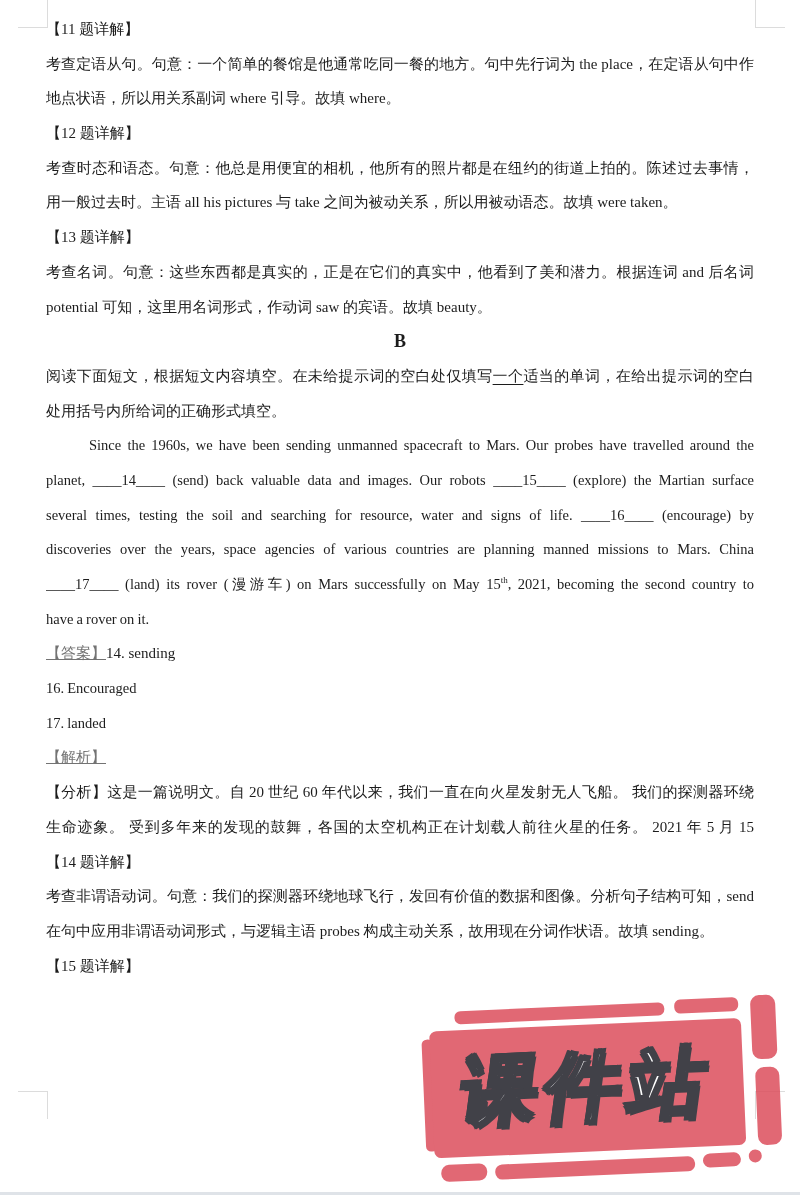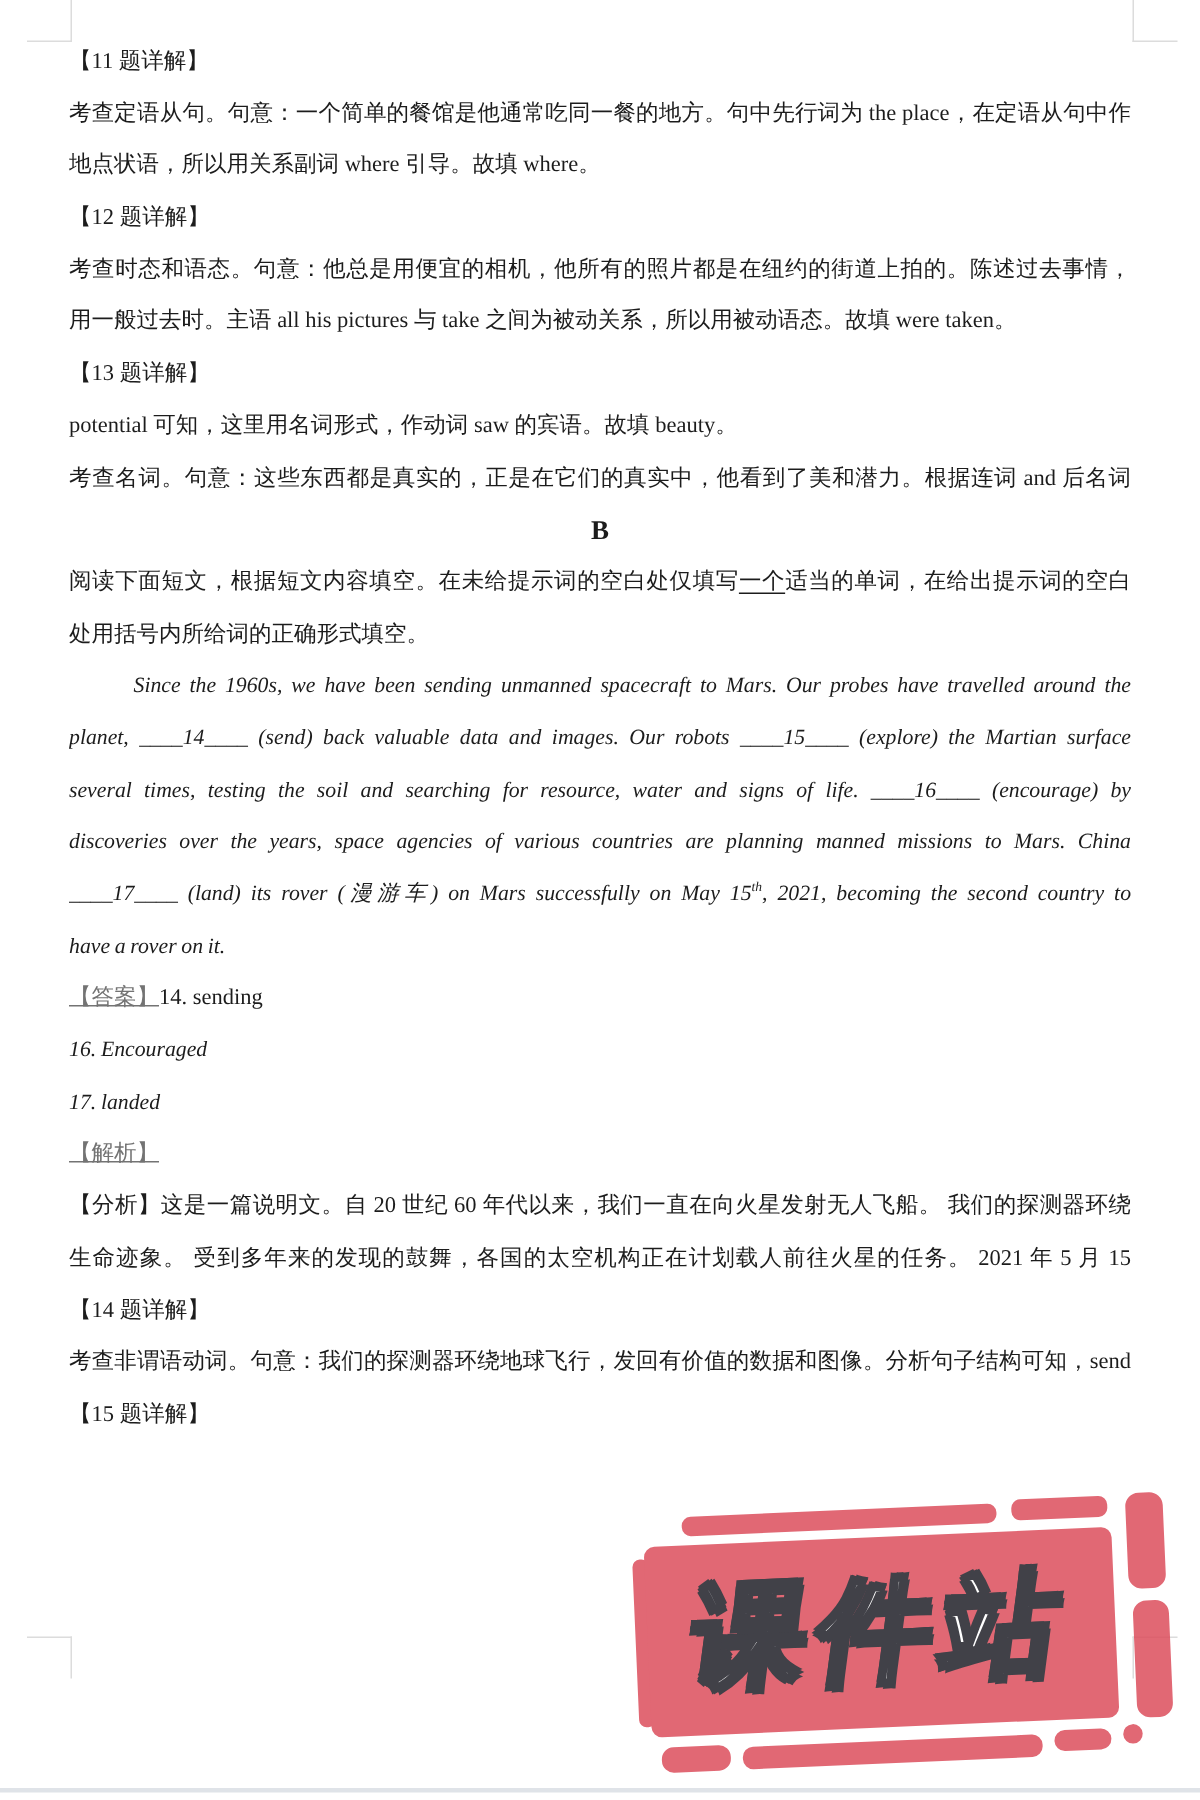--- a/index.html
+++ b/index.html
@@ -13,27 +13,27 @@
 
   
   .crop{position:absolute;pointer-events:none;}
   .crop.tl{left:18px;top:0;width:29px;height:27px;border-right:1px solid #dcdcdc;border-bottom:1px solid #dcdcdc;}
   .crop.tr{left:755px;top:0;width:29px;height:27px;border-left:1px solid #dcdcdc;border-bottom:1px solid #dcdcdc;}
   .crop.bl{left:18px;top:1091px;width:29px;height:27px;border-right:1px solid #dcdcdc;border-top:1px solid #dcdcdc;}
   .crop.br{left:755px;top:1091px;width:29px;height:27px;border-left:1px solid #dcdcdc;border-top:1px solid #dcdcdc;}
   .page-bottom-rule{position:absolute;left:0;top:1192px;width:800px;height:3px;background:#dfe3e8;}
 
   
-  .doc{position:absolute;left:46px;top:24px;width:708px;}
+  .doc{position:absolute;left:46px;top:12px;width:708px;}
   .ln{
     height:34.7px;line-height:34.7px;overflow:hidden;
     font-size:15px;white-space:normal;
   }
   .j{text-align:justify;text-align-last:justify;}
-  .eng{font-size:14.5px;word-spacing:-0.5px;font-style:italic;}
+  .eng{font-size:14.5px;word-spacing:-0.5px;}
   .ind{text-indent:43px;}
   .center-b{text-align:center;font-weight:bold;font-size:18px;}
   .blue{color:#737373;text-decoration:underline;}
   .u{text-decoration:underline;text-underline-offset:3px;}
   sup.th{font-size:9px;vertical-align:super;line-height:0;}
 
   
   .stamp{
     position:absolute;left:424px;top:1000px;width:358px;height:190px;
     transform:rotate(-2.5deg);opacity:0.87;pointer-events:none;
@@ -75,22 +75,22 @@
 
     <div class="ln">【11 题详解】</div>
     <div class="ln j">考查定语从句。句意：一个简单的餐馆是他通常吃同一餐的地方。句中先行词为 the place，在定语从句中作</div>
     <div class="ln">地点状语，所以用关系副词 where 引导。故填 where。</div>
 
     <div class="ln">【12 题详解】</div>
     <div class="ln j">考查时态和语态。句意：他总是用便宜的相机，他所有的照片都是在纽约的街道上拍的。陈述过去事情，</div>
     <div class="ln">用一般过去时。主语 all his pictures 与 take 之间为被动关系，所以用被动语态。故填 were taken。</div>
 
     <div class="ln">【13 题详解】</div>
+    <div class="ln j">考查名词。句意：这些东西都是真实的，正是在它们的真实中，他看到了美和潜力。根据连词 and 后名词</div>
     <div class="ln">potential 可知，这里用名词形式，作动词 saw 的宾语。故填 beauty。</div>
-    <div class="ln j">考查名词。句意：这些东西都是真实的，正是在它们的真实中，他看到了美和潜力。根据连词 and 后名词</div>
 
     <div class="ln center-b">B</div>
 
     <div class="ln j"><span>阅读下面短文，根据短文内容填空。在未给提示词的空白处仅填写</span><span class="u">一个</span><span>适当的单词，在给出提示词的空白</span></div>
     <div class="ln">处用括号内所给词的正确形式填空。</div>
 
     <div class="ln j eng ind">Since the 1960s, we have been sending unmanned spacecraft to Mars. Our probes  have travelled around the</div>
     <div class="ln j eng">planet, ____14____ (send) back valuable data and images. Our robots ____15____ (explore) the Martian surface</div>
     <div class="ln j eng">several times, testing the soil and searching for resource, water and signs of life. ____16____ (encourage) by</div>
     <div class="ln j eng">discoveries over the years, space agencies of various countries are planning manned missions to Mars. China</div>
@@ -101,20 +101,21 @@
     <div class="ln eng">16. Encouraged</div>
     <div class="ln eng">17. landed</div>
 
     <div class="ln blue">【解析】</div>
 
     <div class="ln j">【分析】这是一篇说明文。自 20 世纪 60 年代以来，我们一直在向火星发射无人飞船。 我们的探测器环绕</div>
     <div class="ln j">生命迹象。 受到多年来的发现的鼓舞，各国的太空机构正在计划载人前往火星的任务。 2021 年 5 月 15 日，</div>
 
     <div class="ln">【14 题详解】</div>
     <div class="ln j">考查非谓语动词。句意：我们的探测器环绕地球飞行，发回有价值的数据和图像。分析句子结构可知，send</div>
+    <div class="ln">在句中应用非谓语动词形式，与逻辑主语 probes 构成主动关系，故用现在分词作状语。故填 sending。</div>
 
     <div class="ln">【15 题详解】</div>
 
   </div>
 
   <div class="stamp">
     <div class="f-top1"></div>
     <div class="f-top2"></div>
     <div class="f-right1"></div>
     <div class="f-right2"></div>

